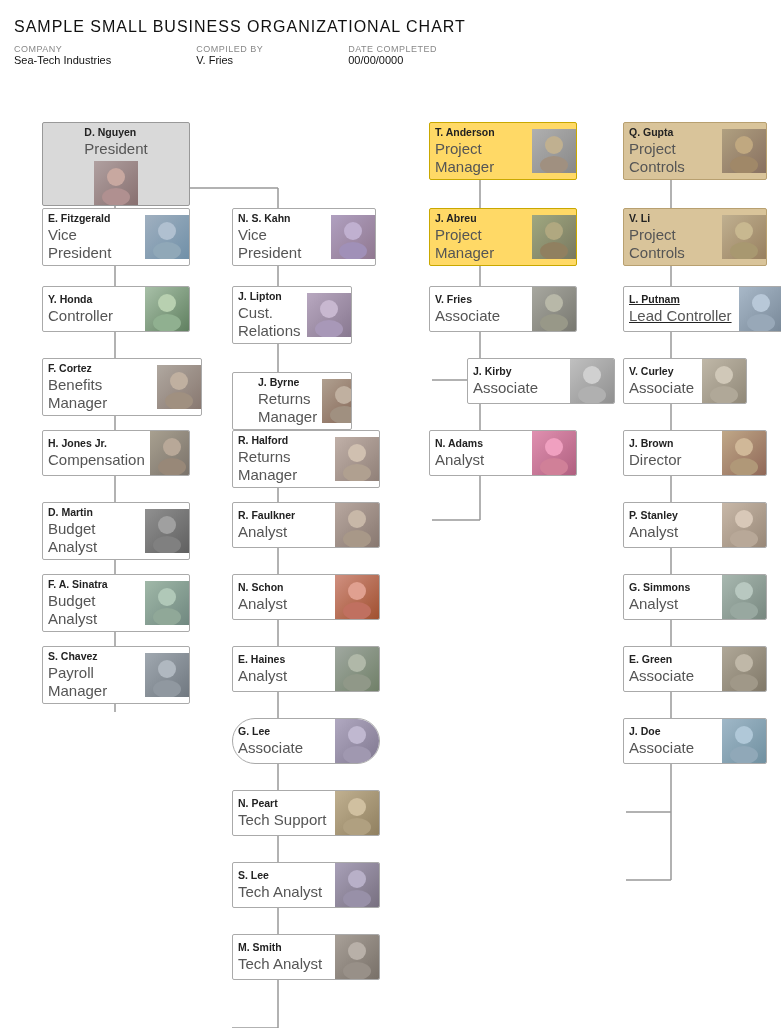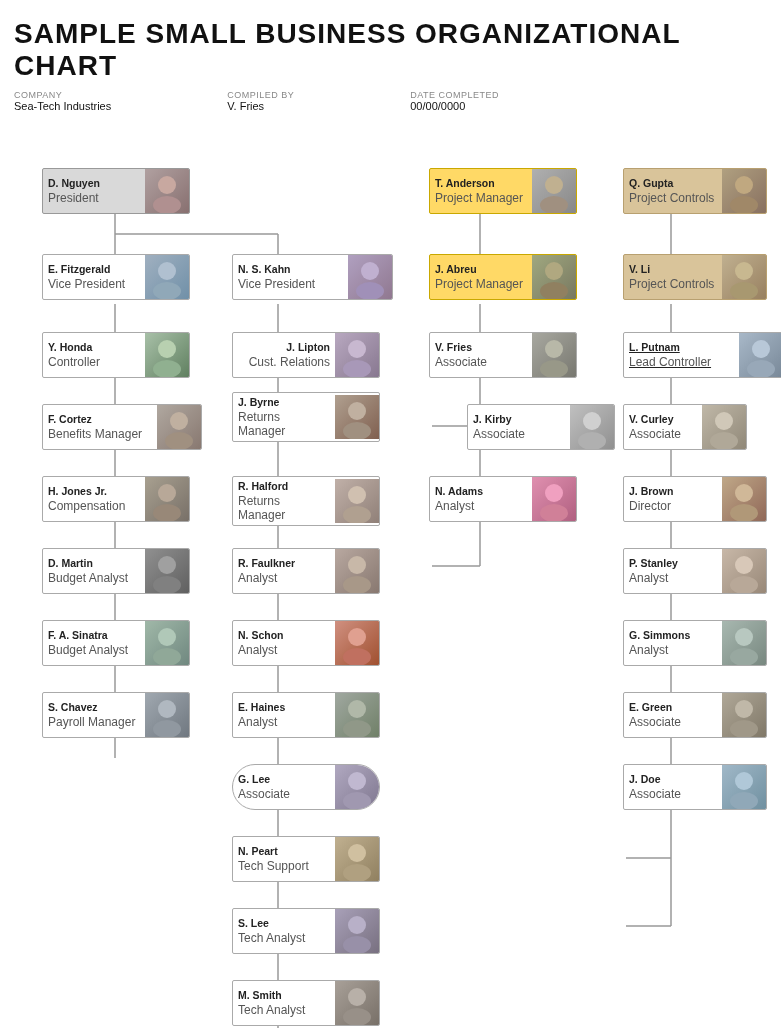--- a/index.html
+++ b/index.html
@@ -5,30 +5,30 @@
     * { box-sizing: border-box; margin: 0; padding: 0; }
     body {
       font-family: Arial, sans-serif;
       background: #fff;
       padding: 18px 14px;
       font-size: 11px;
       color: #222;
       width: 781px;
     }
     h1 {
-      font-size: 28px;
-      font-weight: 700;
+      font-size: 16px;
+      font-weight: 400;
       letter-spacing: 1px;
       text-transform: uppercase;
       margin-bottom: 8px;
       color: #111;
     }
     .meta-row {
       display: flex;
-      gap: 116px;
+      gap: 85px;
       margin-bottom: 14px;
       font-size: 10px;
     }
     .meta-item label {
       font-size: 9px;
       text-transform: uppercase;
       color: #888;
       display: block;
       letter-spacing: 0.5px;
     }
@@ -57,36 +57,36 @@
     .pnode .nt {
       padding: 3px 5px;
       flex: 1;
     }
     .pnode .nn {
       font-weight: 700;
       font-size: 10.5px;
       line-height: 1.3;
     }
     .pnode .nti {
-      font-size: 12px;
+      font-size: 15px;
       color: #555;
       line-height: 1.2;
     }
     .pnode .ph {
       width: 44px;
       height: 44px;
       flex-shrink: 0;
       overflow: hidden;
     }
     .pnode .ph svg {
       width: 44px;
       height: 44px;
     }
 
-    .node-gray-bg { background: #d9d9d9 !important; border-color: #999 !important; }
+    .node-gray-bg { background: #d9d9d9 !important; border-color: #999 !important; flex-direction: column; }
     .node-yellow-bg { background: #ffd966 !important; border-color: #c9a800 !important; }
     .node-tan-bg { background: #d9c49a !important; border-color: #b8a070 !important; }
   </style>
 </head>
 <body>
 
 <h1>SAMPLE SMALL BUSINESS ORGANIZATIONAL CHART</h1>
 
 <div class="meta-row">
   <div class="meta-item">
@@ -217,21 +217,21 @@
       <div class="nti">Vice President</div>
     </div>
     <div class="ph" style="background:linear-gradient(135deg,#a0b0c0,#7090a8);">
       <svg viewBox="0 0 44 44" xmlns="http://www.w3.org/2000/svg">
           <circle cx="22" cy="16" r="9" fill="#b0c0d0"></circle>
           <ellipse cx="22" cy="36" rx="14" ry="9" fill="#90a8b8"></ellipse>
         </svg>
     </div>
   </div>
 
-  <div class="pnode" style="left:218px;top:128px;width:161px;">
+  <div class="pnode" style="left:218px;top:128px;width:144px;">
     <div class="nt">
       <div class="nn">N. S. Kahn</div>
       <div class="nti">Vice President</div>
     </div>
     <div class="ph" style="background:linear-gradient(135deg,#b0a0c0,#907890);">
       <svg viewBox="0 0 44 44" xmlns="http://www.w3.org/2000/svg">
           <circle cx="22" cy="16" r="9" fill="#c0b0d0"></circle>
           <ellipse cx="22" cy="36" rx="14" ry="9" fill="#a090b8"></ellipse>
         </svg>
     </div>
@@ -334,34 +334,34 @@
       <div class="nti">Payroll Manager</div>
     </div>
     <div class="ph" style="background:linear-gradient(135deg,#a0a8b0,#707880);">
       <svg viewBox="0 0 44 44" xmlns="http://www.w3.org/2000/svg">
           <circle cx="22" cy="16" r="9" fill="#b0b8c0"></circle>
           <ellipse cx="22" cy="36" rx="14" ry="9" fill="#9098a0"></ellipse>
         </svg>
     </div>
   </div>
 
-  <div class="pnode" style="left:218px;top:206px;width:148px;text-align:right;">
+  <div class="pnode" style="left:218px;top:206px;width:120px;">
     <div class="nt">
       <div class="nn">J. Lipton</div>
       <div class="nti">Cust. Relations</div>
     </div>
     <div class="ph" style="background:linear-gradient(135deg,#b8a8c0,#887890);">
       <svg viewBox="0 0 44 44" xmlns="http://www.w3.org/2000/svg">
           <circle cx="22" cy="16" r="9" fill="#c8b8d0"></circle>
           <ellipse cx="22" cy="36" rx="14" ry="9" fill="#a898b8"></ellipse>
         </svg>
     </div>
   </div>
 
-  <div class="pnode" style="left:218px;top:266px;width:148px;">
+  <div class="pnode" style="left:218px;top:292px;width:120px;padding-left:20px;">
     <div class="nt">
       <div class="nn">J. Byrne</div>
       <div class="nti">Returns Manager</div>
     </div>
     <div class="ph" style="background:linear-gradient(135deg,#b0a090,#806050);">
       <svg viewBox="0 0 44 44" xmlns="http://www.w3.org/2000/svg">
           <circle cx="22" cy="16" r="9" fill="#c0b0a0"></circle>
           <ellipse cx="22" cy="36" rx="14" ry="9" fill="#a09080"></ellipse>
         </svg>
     </div>

